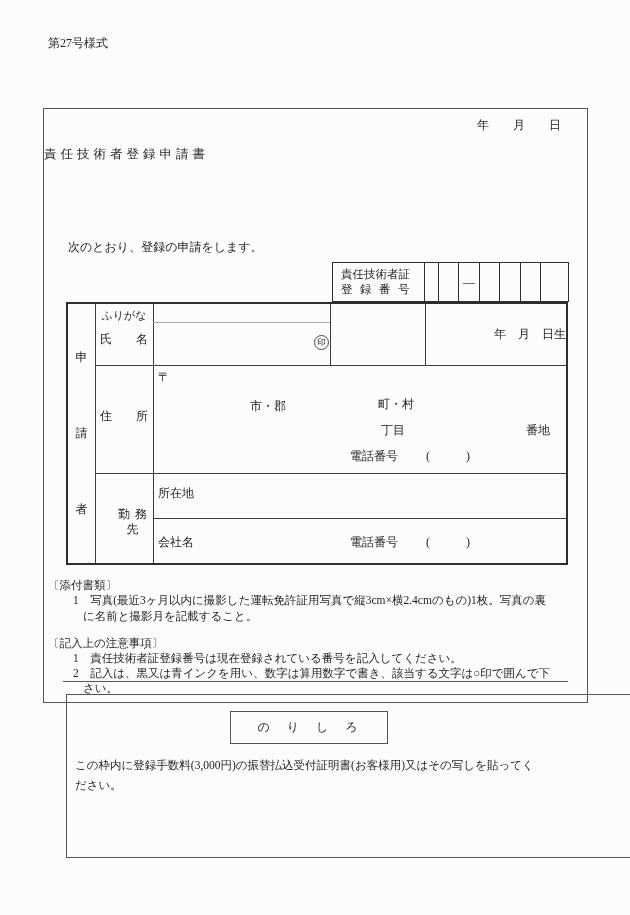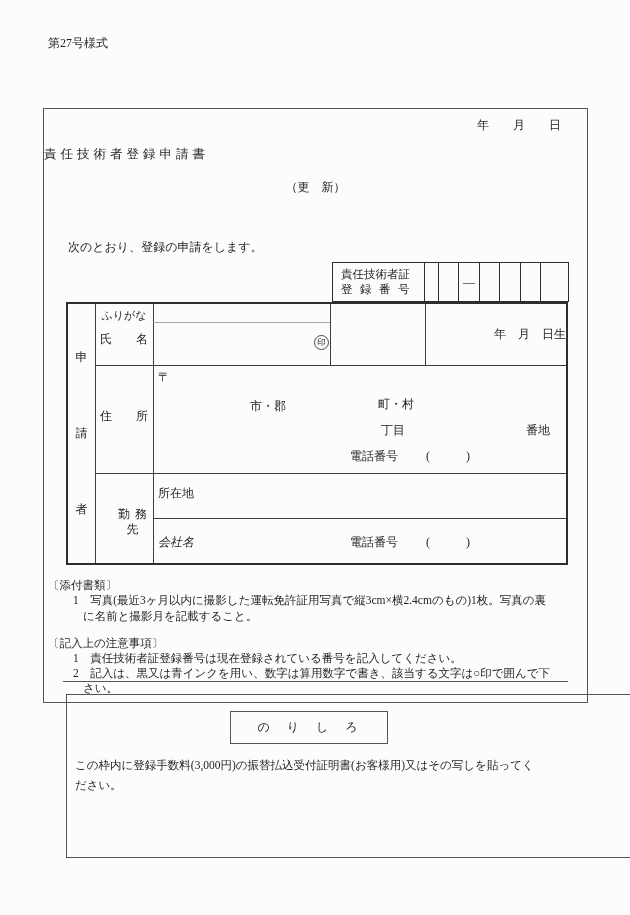--- a/index.html
+++ b/index.html
@@ -65,21 +65,21 @@
                  justify-content:flex-end; padding-right:0; }
 
   .postal  { left:90px;  top:66px; }
   .city    { left:182px; top:95px; }
   .town    { left:310px; top:93px; }
   .chome   { left:313px; top:119px; }
   .banchi  { left:458px; top:119px; }
   .phone1  { left:282px; top:145px; }
   .paren1  { left:358px; top:145px; }
   .locat   { left:90px;  top:182px; }
-  .company { left:90px;  top:231px;font-style:italic; }
+  .company { left:90px;  top:231px; }
   .phone2  { left:282px; top:231px; }
   .paren2  { left:358px; top:231px; }
 
   
   .note-line { font-size:11.5px; line-height:14px; white-space:nowrap; }
   .att-head  { left:4px;  top:469px; }
   .att-l1    { left:29px; top:484px; }
   .att-l2    { left:39px; top:500px; }
   .note-head { left:4px;  top:527px; }
   .note-1    { left:29px; top:542px; }
@@ -101,21 +101,20 @@
 <body>
 
 <div class="page">
 
   <div class="abs form-code">第27号様式</div>
 
   <div class="abs main-box">
 
     <div class="date-line">年　　月　　日</div>
     <div class="title">責任技術者登録申請書</div>
-    <div class="subtitle">（更　新）</div>
 
     <div class="intro">次のとおり、登録の申請をします。</div>
 
     <div class="regbox">
       <div class="regbox-label">
         <div>責任技術者証</div>
         <div class="spread">登録番号</div>
       </div>
       <div class="reg-cell c0"></div>
       <div class="reg-cell c1"></div>

